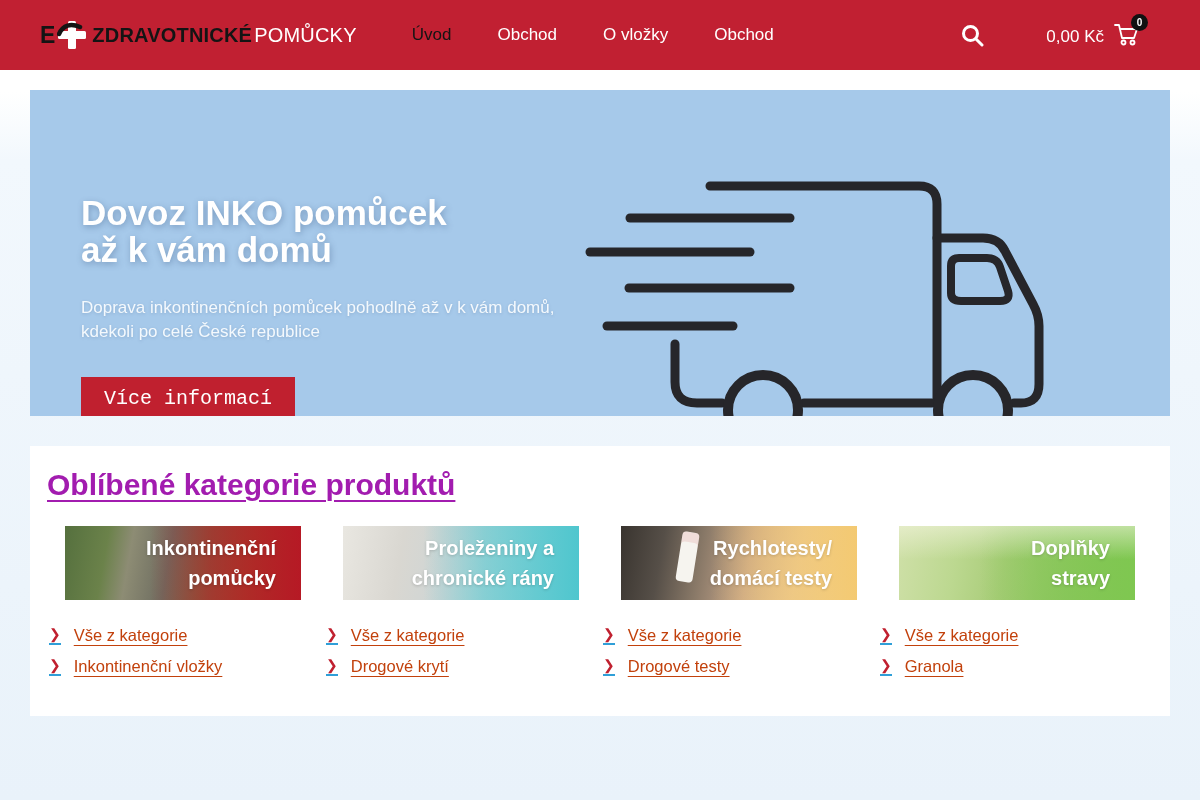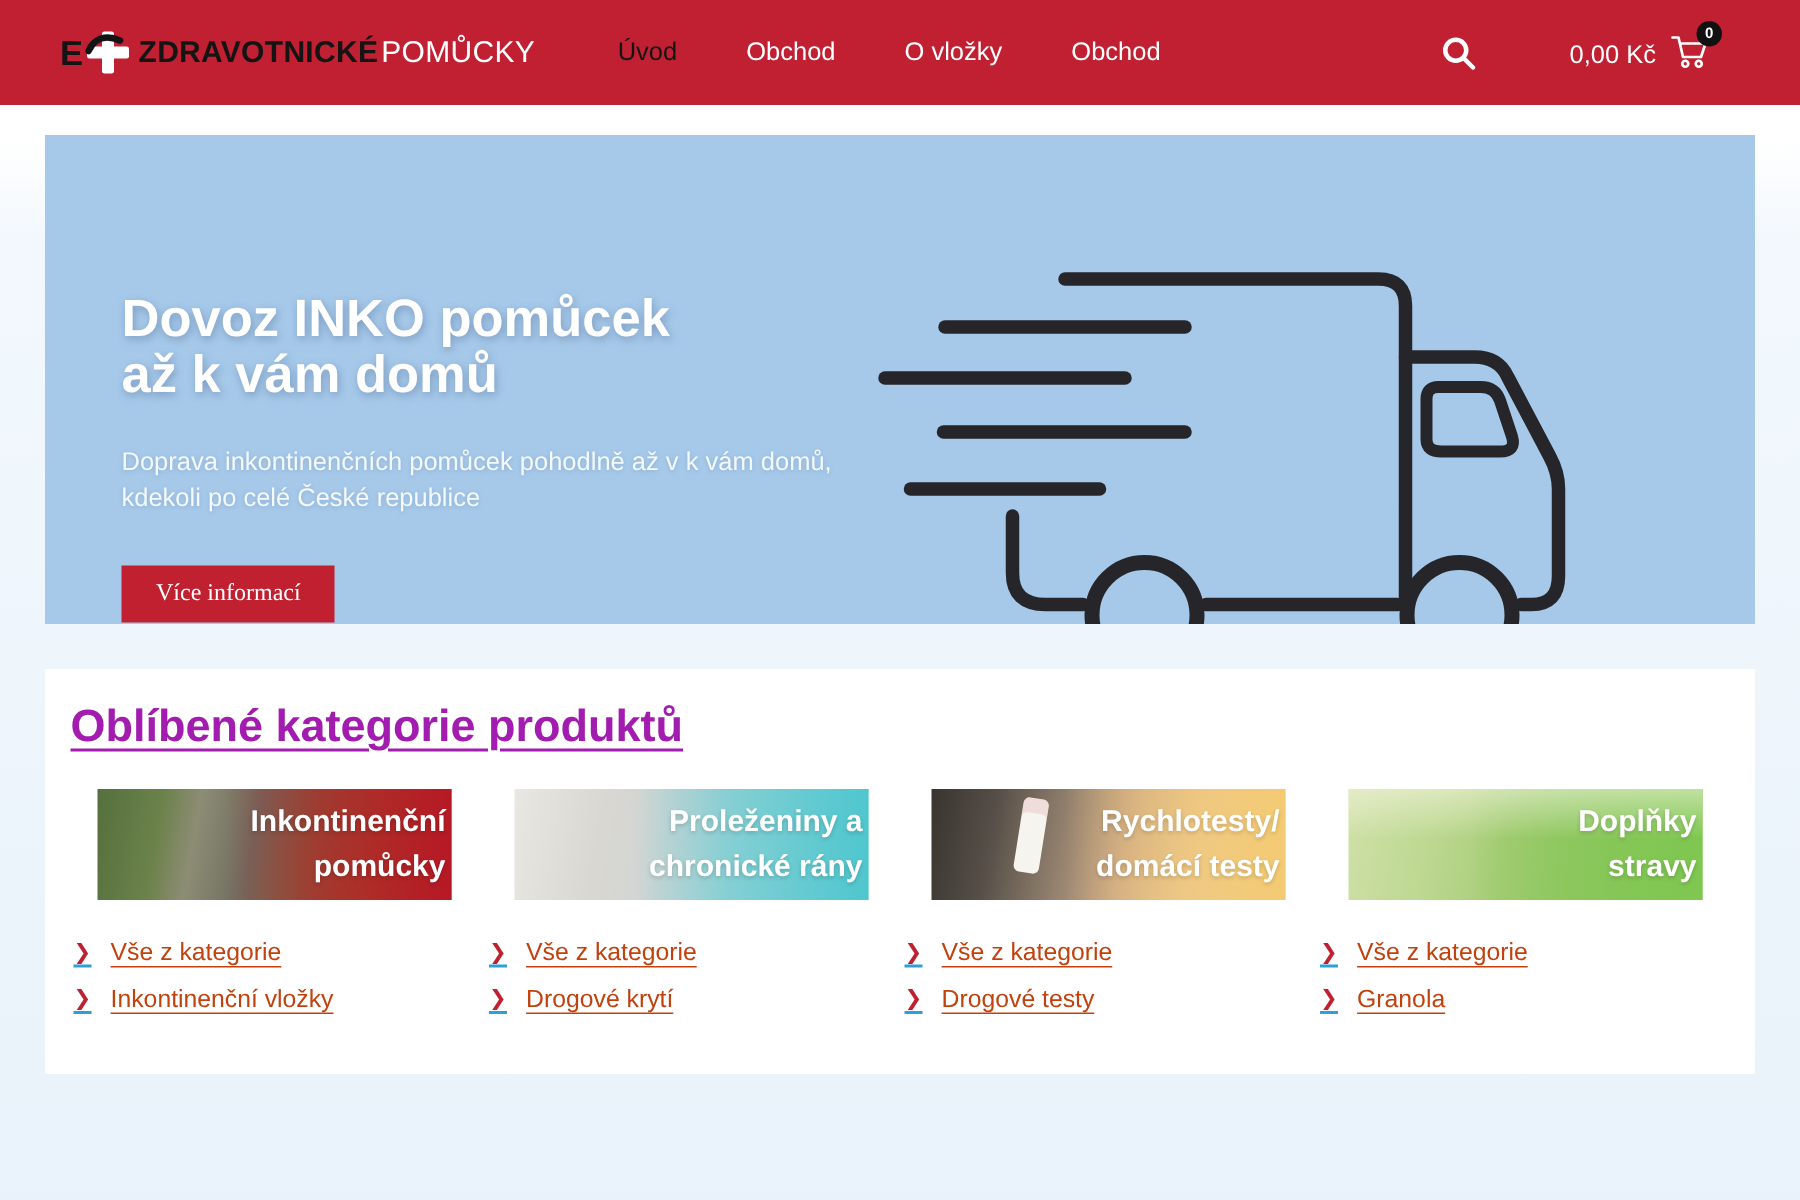--- a/index.html
+++ b/index.html
@@ -44,43 +44,43 @@
   .hero-title {
     color:#ffffff; font-size:35px; font-weight:bold; line-height:37px;
     text-shadow:1px 2px 6px rgba(70,100,140,.45);
   }
   .hero-sub {
     margin-top:28px; color:#f4f9fd; font-size:17px; line-height:24px;
     text-shadow:0 1px 3px rgba(70,100,140,.25);
   }
   .hero-cta {
     margin-top:33px; display:inline-block; background:#c0202f; color:#ffffff;
-    border:none; font-size:16px; padding:10px 23px; cursor:pointer;
-    font-family:Liberation Serif, serif;
+    border:none; font-size:20px; padding:10px 23px; cursor:pointer;
+    font-family:Liberation Mono, monospace;
   }
   .hero-truck { position:absolute; right:55px; top:86px; }
 
   
   .section {
     margin:30px 30px 0 30px; background:#ffffff; padding:22px 17px 40px 17px;
     min-height:260px;
   }
   .section-heading {
     display:inline-block; color:#a21caf; font-size:30px; font-weight:bold;
     text-decoration:underline; text-decoration-thickness:2px; text-underline-offset:5px;
     cursor:pointer; margin-bottom:24px;
   }
   .cards { display:flex; gap:42px; padding:0 18px; }
   .card {
     width:236px; height:74px; position:relative; cursor:pointer; overflow:hidden;
     display:flex; align-items:center; justify-content:flex-end;
   }
   .card-title {
     position:relative; z-index:2; color:#ffffff; font-size:20px; font-weight:600;
-    text-align:right; line-height:30px; padding-right:4px;
+    text-align:right; line-height:30px; padding-right:25px;
     text-shadow:0 1px 3px rgba(0,0,0,.18);
   }
   .card-1 { background:
       linear-gradient(to left, rgba(183,22,36,.95) 0%, rgba(183,22,36,.55) 38%, rgba(183,22,36,0) 64%),
       linear-gradient(100deg,#55703e 0%,#6b824a 18%,#8d8c74 28%,#6e6d60 44%,#7e6a44 58%,#99602f 78%,#a2522e 100%); }
   .card-2 { background:
       linear-gradient(to left, rgba(74,197,205,.95) 0%, rgba(74,197,205,.5) 40%, rgba(74,197,205,0) 66%),
       linear-gradient(100deg,#e9e7e1 0%,#d9d7d1 25%,#ced5d5 45%,#c0dadb 65%,#abdbdf 100%); }
   .card-3 { background:
       linear-gradient(to left, rgba(244,199,105,.88) 0%, rgba(244,199,105,.42) 40%, rgba(244,199,105,0) 62%),

